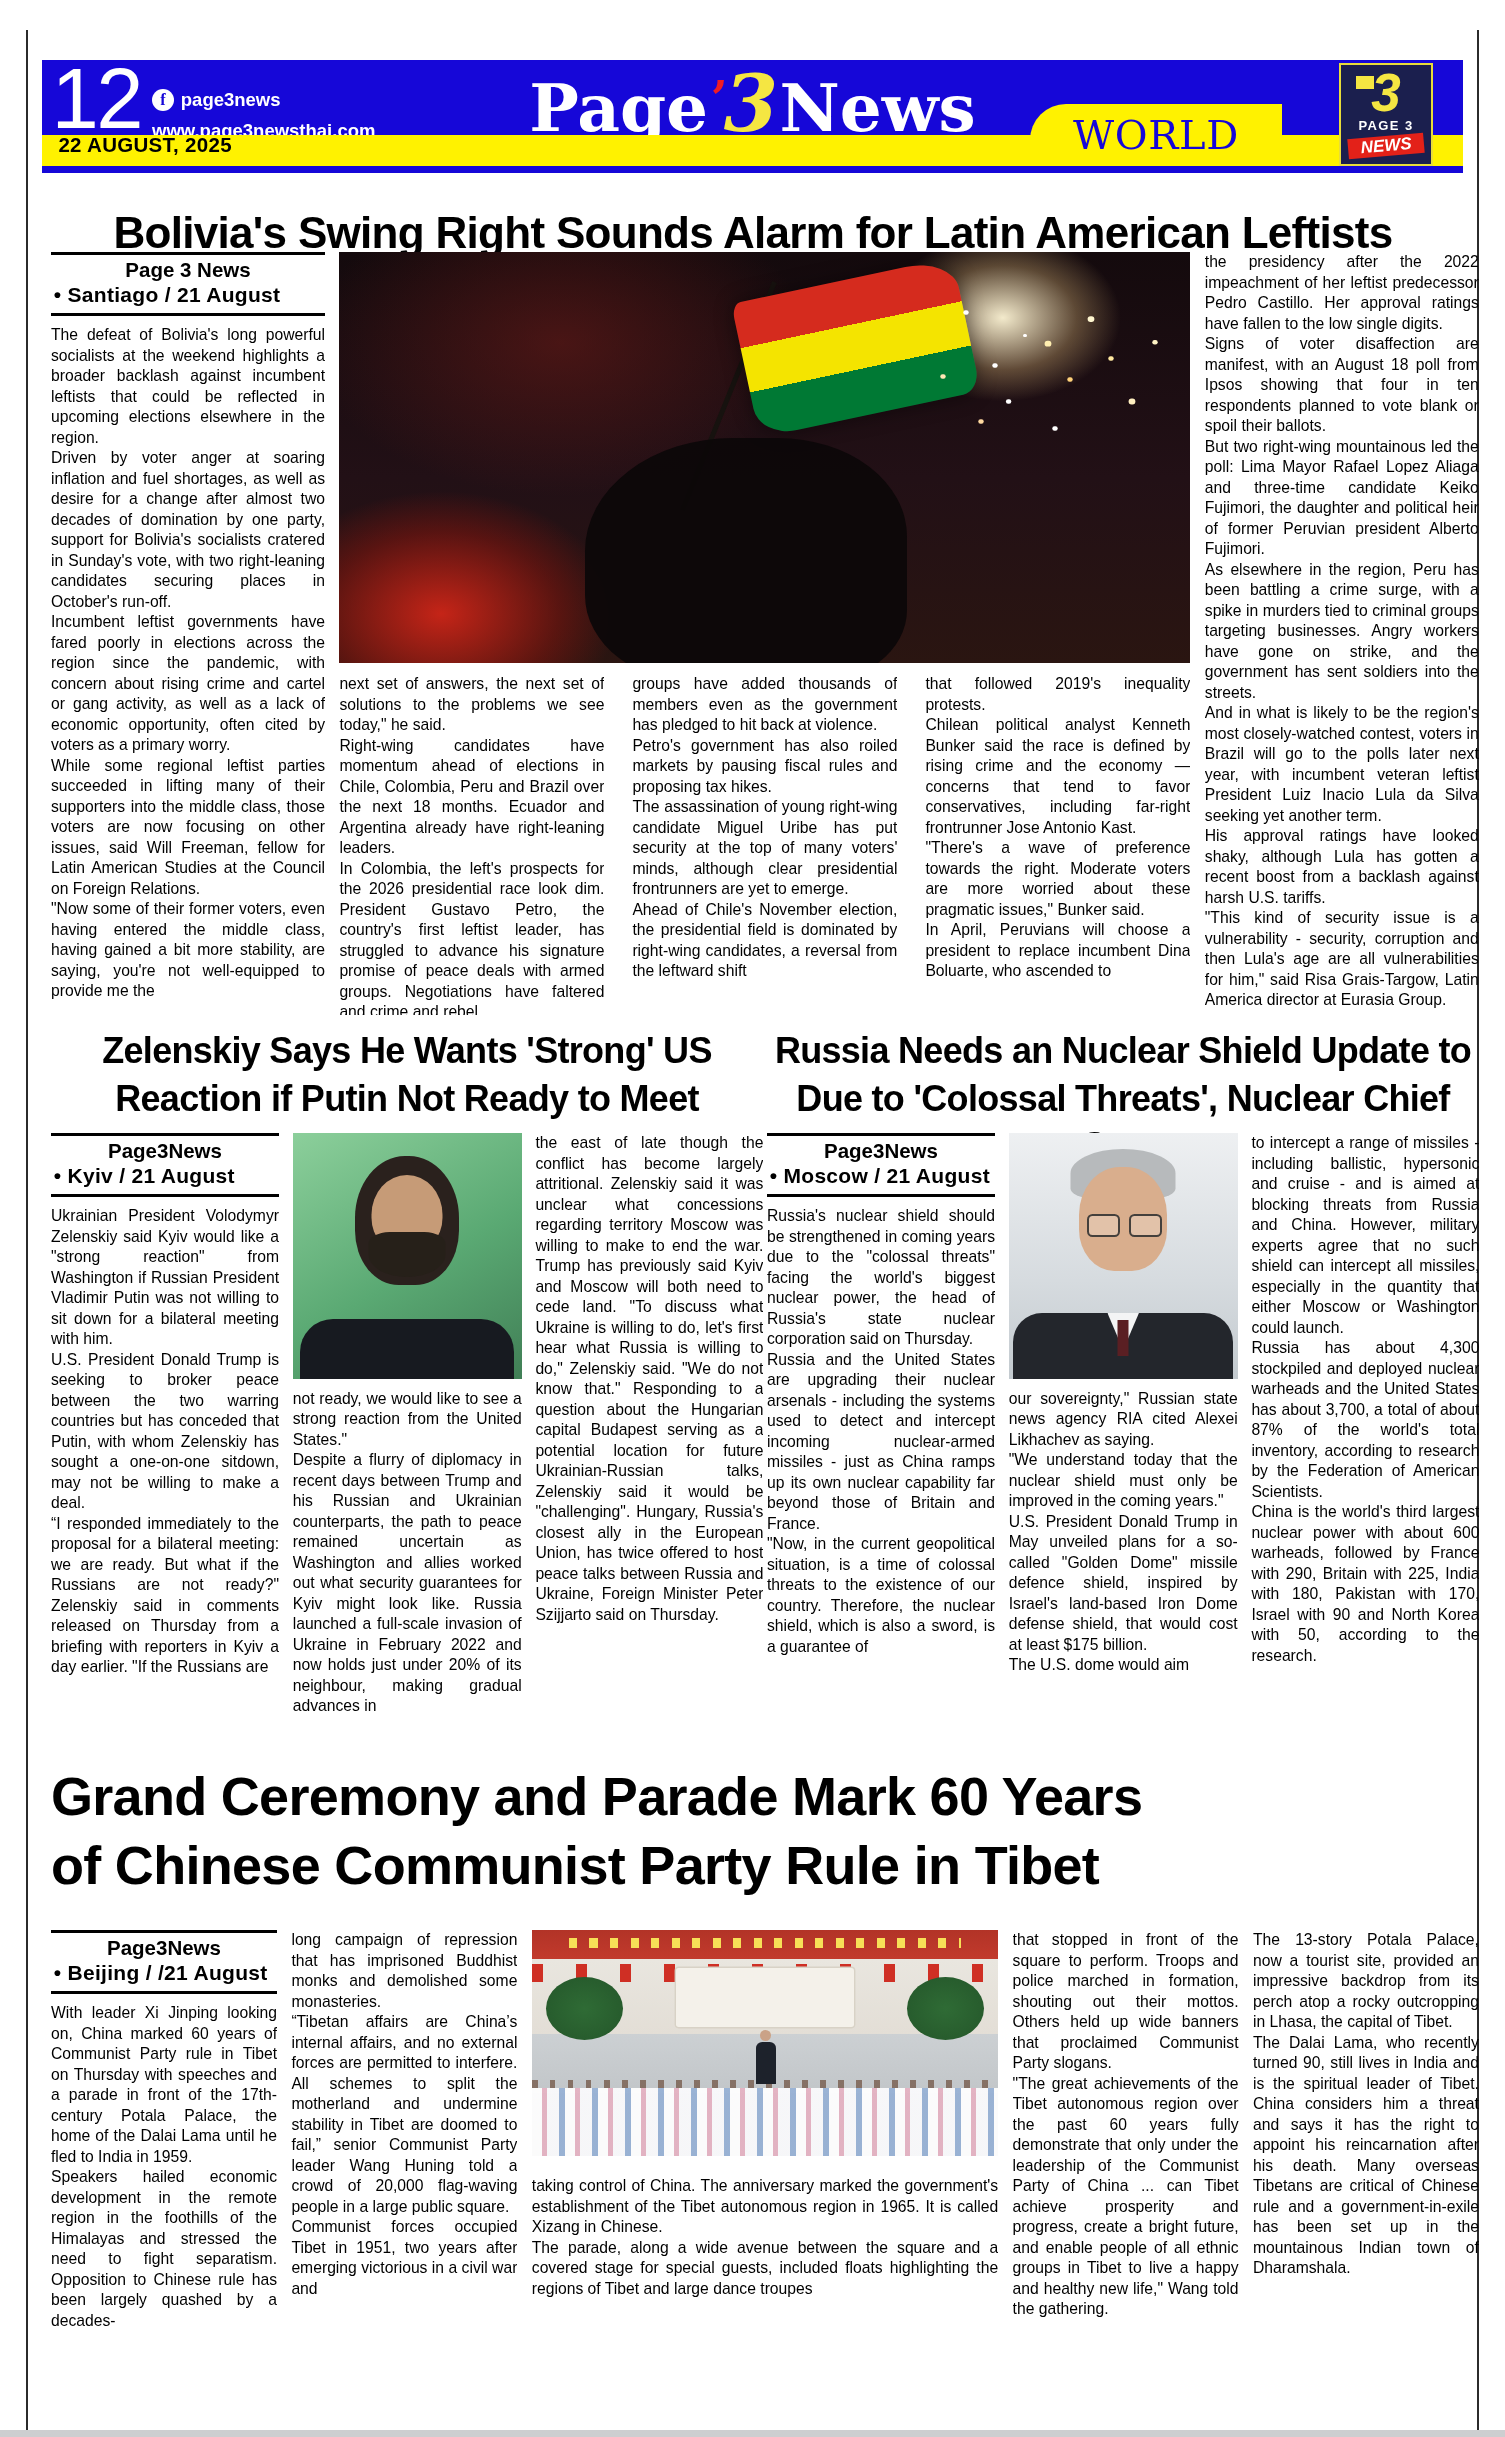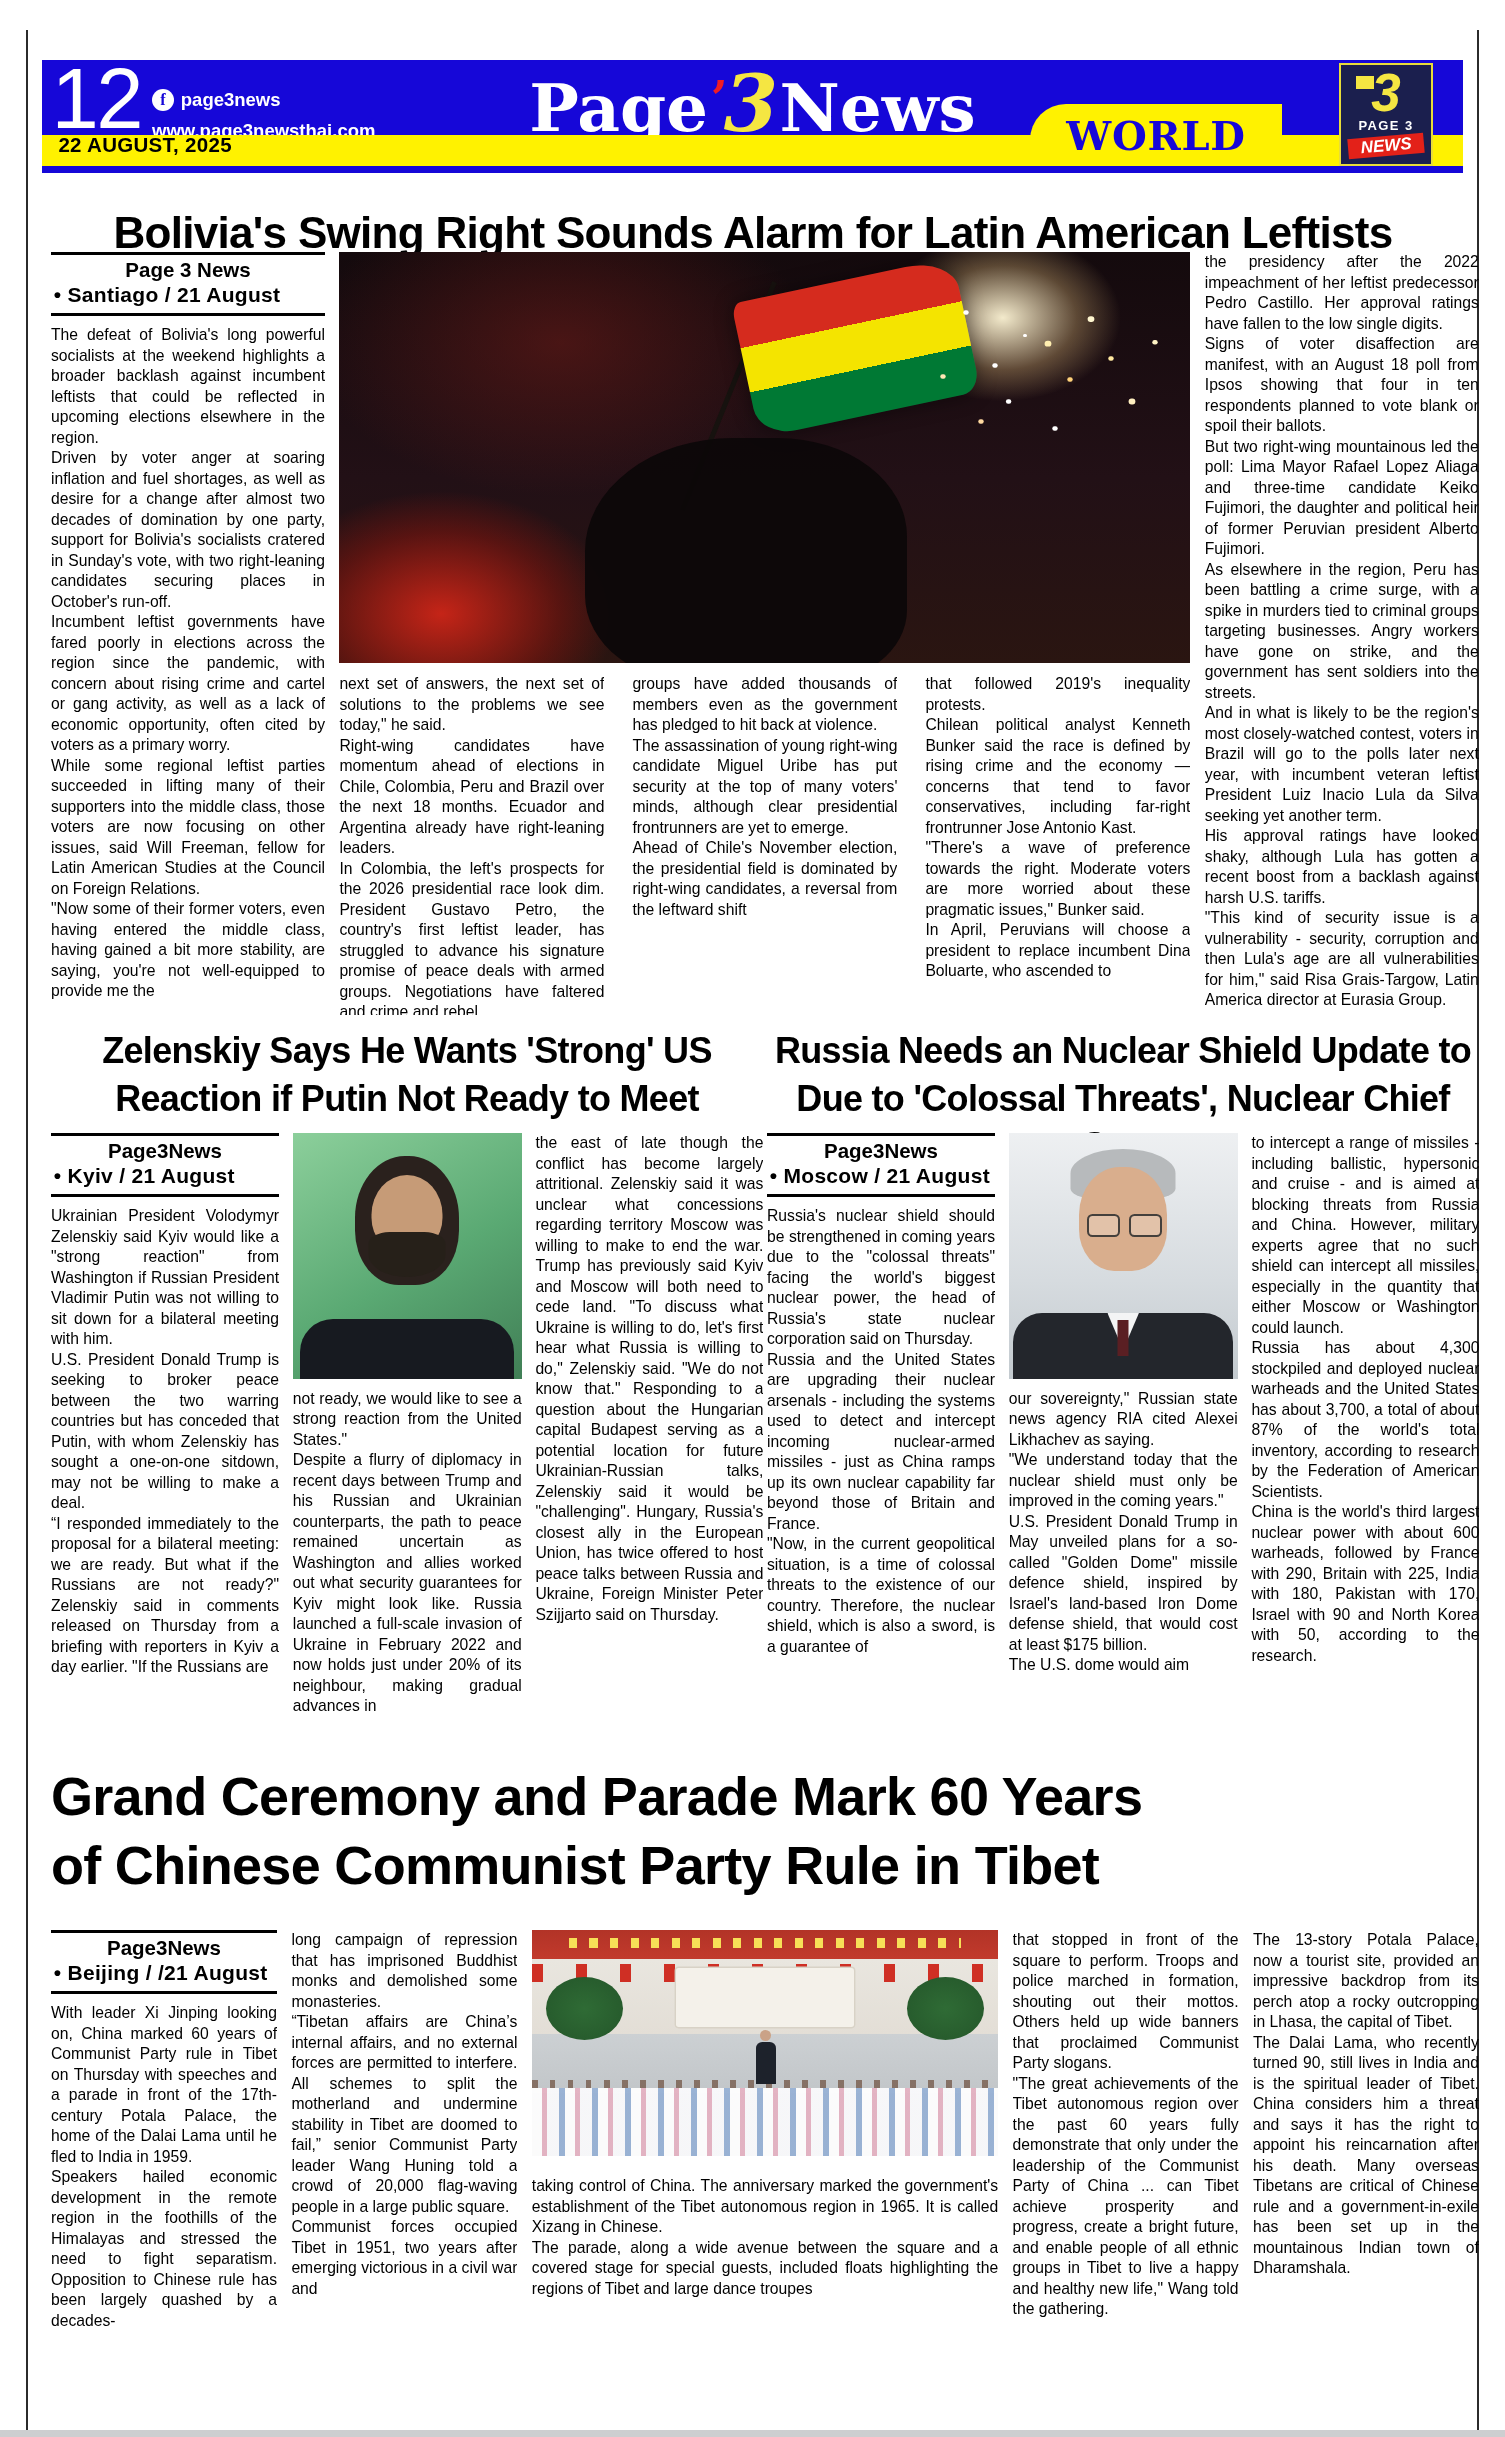--- a/index.html
+++ b/index.html
@@ -17,21 +17,21 @@
   #pageno{position:absolute;left:9.6px;top:-4.1px;color:#fff;font-size:85px;font-weight:normal;line-height:1;letter-spacing:-2.7px;}
   #fbrow{position:absolute;left:110px;top:29px;display:flex;align-items:center;gap:6.8px;color:#fff;font-size:18.5px;font-weight:bold;}
   .fb-icon{width:22px;height:22px;border-radius:50%;background:#fff;color:#1607d8;font-size:16.4px;font-weight:bold;display:flex;align-items:center;justify-content:center;font-family:"Liberation Serif",serif;}
   #site{position:absolute;left:110px;top:60px;color:#fff;font-size:18.5px;font-weight:bold;}
   #brand{position:absolute;left:50%;top:2.7px;transform:translateX(-50%);font-family:"DejaVu Serif",serif;font-weight:bold;color:#fff;font-size:66px;line-height:1.05;white-space:nowrap;}
   #brand .mark{color:#ee1c25;font-size:49px;vertical-align:15px;margin:0 -5.5px 0 2.7px;font-weight:bold;}
   #brand .digit{color:#f5e642;font-size:78px;font-style:italic;margin:0 1.4px;}
   #datestrip{position:absolute;left:0;right:0;bottom:6.8px;height:31px;background:#fff200;}
   #datestrip span{position:absolute;left:16.4px;top:-2.1px;font-size:20.5px;font-weight:bold;color:#000;letter-spacing:0.3px;}
   #worldtab{position:absolute;right:181px;bottom:6.8px;width:252px;height:62px;background:#fff200;border-top-left-radius:36px;display:flex;align-items:center;justify-content:center;}
-  #worldtab span{color:#1607d8;font-size:40px;font-weight:bold;font-family:"DejaVu Serif",serif;letter-spacing:0.7px;}
+  #worldtab span{color:#1607d8;font-size:40px;font-weight:normal;font-family:"DejaVu Serif",serif;letter-spacing:0.7px;}
   #logobox{position:absolute;right:30px;top:3.4px;width:94px;height:103px;background:#1b1f4e;border:2.1px solid #e8dc3a;box-sizing:border-box;}
   #logobox .lflag{position:absolute;left:15px;top:11px;width:18px;height:12.3px;background:#f5e642;}
   #logobox .l3{color:#f5e642;font-size:53px;font-weight:bold;font-style:italic;text-align:center;line-height:0.95;margin-top:2.7px;}
   #logobox .lp{color:#ffffff;text-align:center;font-size:13px;font-weight:bold;letter-spacing:1.4px;}
   #logobox .ln{margin:2.1px 6.8px 0;background:#e32119;color:#fff;font-style:italic;font-weight:bold;text-align:center;font-size:17px;transform:rotate(-5deg);}
 
   
   .headline1{font-size:44px;font-weight:bold;letter-spacing:-0.7px;text-align:center;line-height:1.05;}
   .headline2{font-size:36px;font-weight:bold;letter-spacing:-0.7px;text-align:center;line-height:1.32;}
   .headline4{font-size:54px;font-weight:bold;letter-spacing:-0.7px;text-align:left;line-height:1.28;}
@@ -150,20 +150,21 @@
         <div class="pb-sparks"></div>
       </div>
       <div id="art1midcols">
         <div class="bodycol">
             <p>next set of answers, the next set of solutions to the problems we see today," he said.</p>
             <p>Right-wing candidates have momentum ahead of elections in Chile, Colombia, Peru and Brazil over the next 18 months. Ecuador and Argentina already have right-leaning leaders.</p>
             <p>In Colombia, the left's prospects for the 2026 presidential race look dim. President Gustavo Petro, the country's first leftist leader, has struggled to advance his signature promise of peace deals with armed groups. Negotiations have faltered and crime and rebel</p>
           </div>
         <div class="bodycol">
             <p>groups have added thousands of members even as the government has pledged to hit back at violence.</p>
+            <p>Petro's government has also roiled markets by pausing fiscal rules and proposing tax hikes.</p>
             <p>The assassination of young right-wing candidate Miguel Uribe has put security at the top of many voters' minds, although clear presidential frontrunners are yet to emerge.</p>
             <p>Ahead of Chile's November election, the presidential field is dominated by right-wing candidates, a reversal from the leftward shift</p>
           </div>
         <div class="bodycol">
             <p>that followed 2019's inequality protests.</p>
             <p>Chilean political analyst Kenneth Bunker said the race is defined by rising crime and the economy — concerns that tend to favor conservatives, including far-right frontrunner Jose Antonio Kast.</p>
             <p>"There's a wave of preference towards the right. Moderate voters are more worried about these pragmatic issues," Bunker said.</p>
             <p>In April, Peruvians will choose a president to replace incumbent Dina Boluarte, who ascended to</p>
           </div>
       </div>

